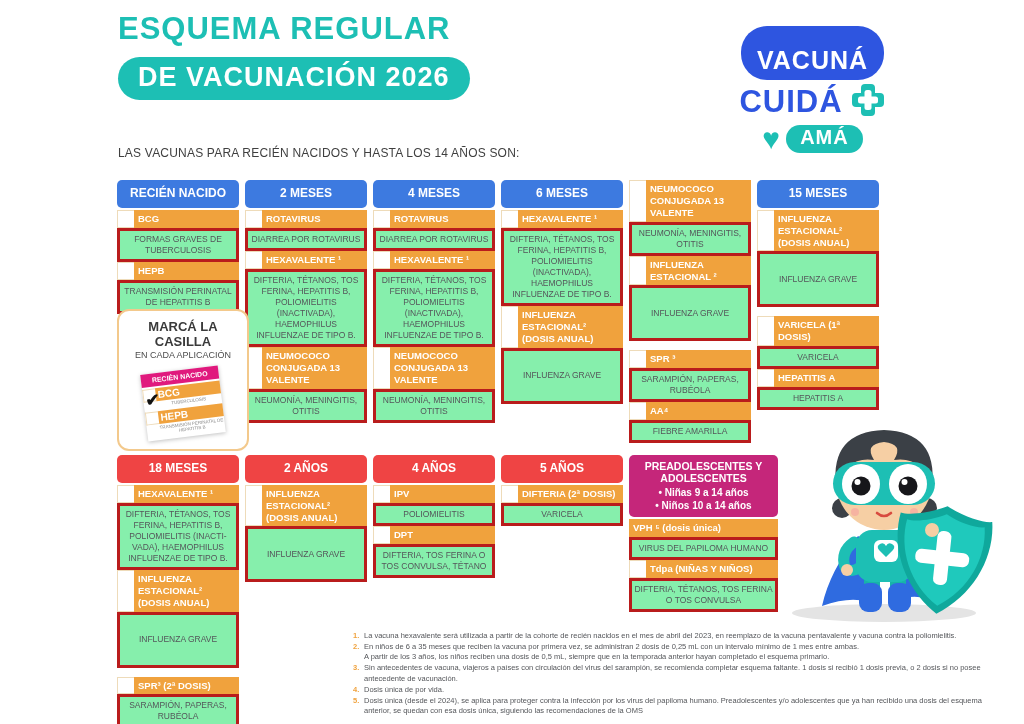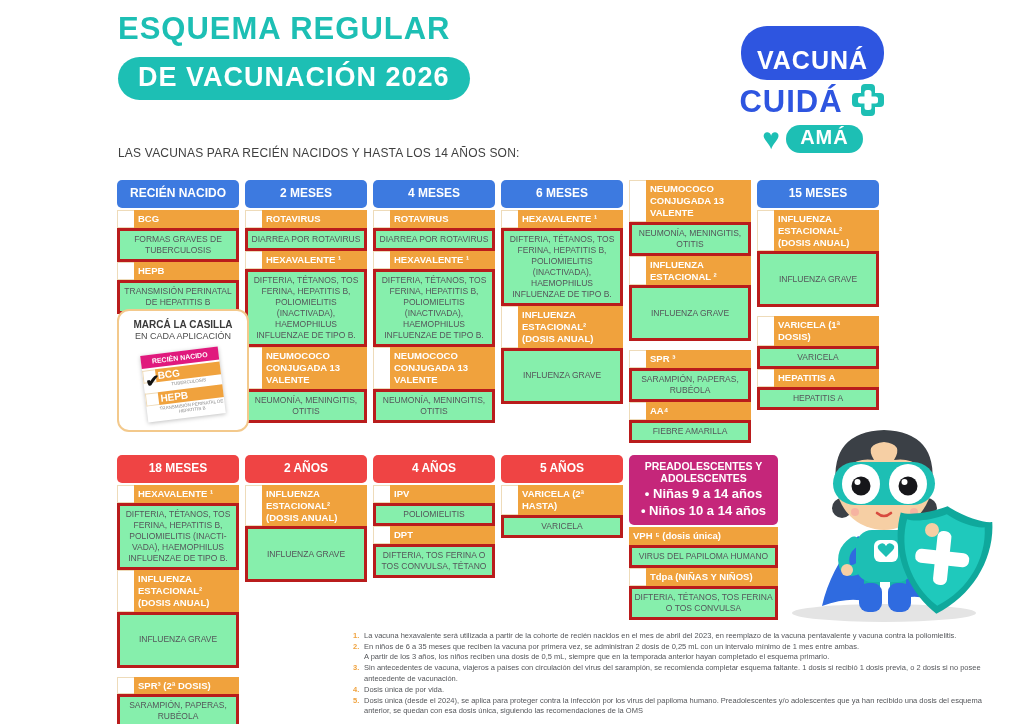--- a/index.html
+++ b/index.html
@@ -26,36 +26,36 @@
   .logo-cross{margin-left:7px;display:inline-block;}
 
   
   .row{position:absolute;display:flex;gap:6px;align-items:flex-start;}
   #row1{left:117px;top:180px;}
   #row2{left:117px;top:455px;}
   .col{width:122px;display:flex;flex-direction:column;}
   .col.wide{width:149px;}
   .col-header{border-radius:5px;color:#fff;font-weight:bold;font-size:12px;text-align:center;
               padding:7px 2px;margin-bottom:2px;line-height:1.15;}
-  .col-header .bullets{font-size:13px;font-weight:bold;margin-top:2px;line-height:1.3;}
+  .col-header .bullets{font-size:10px;font-weight:bold;margin-top:2px;line-height:1.3;}
   .hdr-blue{background:#3d7ae0;}
   .hdr-teal{background:#ef4444;}
   .hdr-pink{background:#c5267a;font-size:10.5px;padding:5px 2px;}
   .chip-row{display:flex;}
   .checkbox{width:16px;flex:none;background:#fff;border:1px solid #eedbb9;border-right:none;}
   .chip{flex:1;background:#f0a23d;color:#fff;font-weight:bold;font-size:9.5px;line-height:1.25;
         padding:3px 4px;display:flex;align-items:center;}
   .desc{border:3px solid #b91c1c;background:#86efac;color:#54565a;font-size:8.5px;line-height:1.3;
         text-align:center;padding:3px 2px;display:flex;align-items:center;justify-content:center;}
   .desc.tall{min-height:44px;margin-bottom:9px;}
 
   
   .reminder{position:absolute;left:117px;top:309px;width:120px;border:2px solid #f3c98c;
             border-radius:12px;padding:8px 4px 12px 4px;text-align:center;background:#fff;}
-  .rem-title{font-size:10px;font-weight:bold;color:#3a3a3a;}
+  .rem-title{font-size:13px;font-weight:bold;color:#3a3a3a;}
   .rem-sub{font-size:9px;color:#4c4c4c;margin-top:1px;}
   .mini-card{width:78px;margin:10px auto 0 auto;transform:rotate(-7deg);background:#fff;
              box-shadow:0 1px 4px rgba(0,0,0,.25);position:relative;padding-bottom:3px;}
   .mini-header{background:#e0197d;color:#fff;font-weight:bold;font-size:7px;padding:3px 0;}
   .mini-row{display:flex;margin-top:2px;}
   .mini-box{width:12px;flex:none;background:#fff;border:1px solid #eedbb9;border-right:none;}
   .mini-chip{flex:1;background:#f0a23d;color:#fff;font-weight:bold;font-size:10px;
              padding:1px 2px;text-align:left;}
   .mini-note{font-size:4.5px;color:#8a8a8a;padding:1px 0 2px 12px;text-align:center;}
   .mini-check{position:absolute;left:2px;top:16px;font-size:17px;color:#111;font-weight:bold;
@@ -243,21 +243,21 @@
         <div class="chip-row">
           <div class="checkbox"></div>
           <div class="chip">DPT</div>
         </div>
         <div class="desc">DIFTERIA, TOS FERINA O TOS CONVULSA, TÉTANO</div>
       </div>
       <div class="col">
         <div class="col-header hdr-teal"><span>5 AÑOS</span></div>
         <div class="chip-row">
           <div class="checkbox"></div>
-          <div class="chip">VARICELA (2ª HASTA)</div>
+          <div class="chip">DIFTERIA (2ª DOSIS)</div>
         </div>
         <div class="desc">VARICELA</div>
       </div>
       <div class="col wide">
         <div class="col-header hdr-pink"><span>PREADOLESCENTES Y ADOLESCENTES</span><div class="bullets">
             <div>• Niñas 9 a 14 años</div>
             <div>• Niños 10 a 14 años</div>
           </div></div>
         <div class="chip-row">
           <div class="chip">VPH ⁵  (dosis única)</div>

